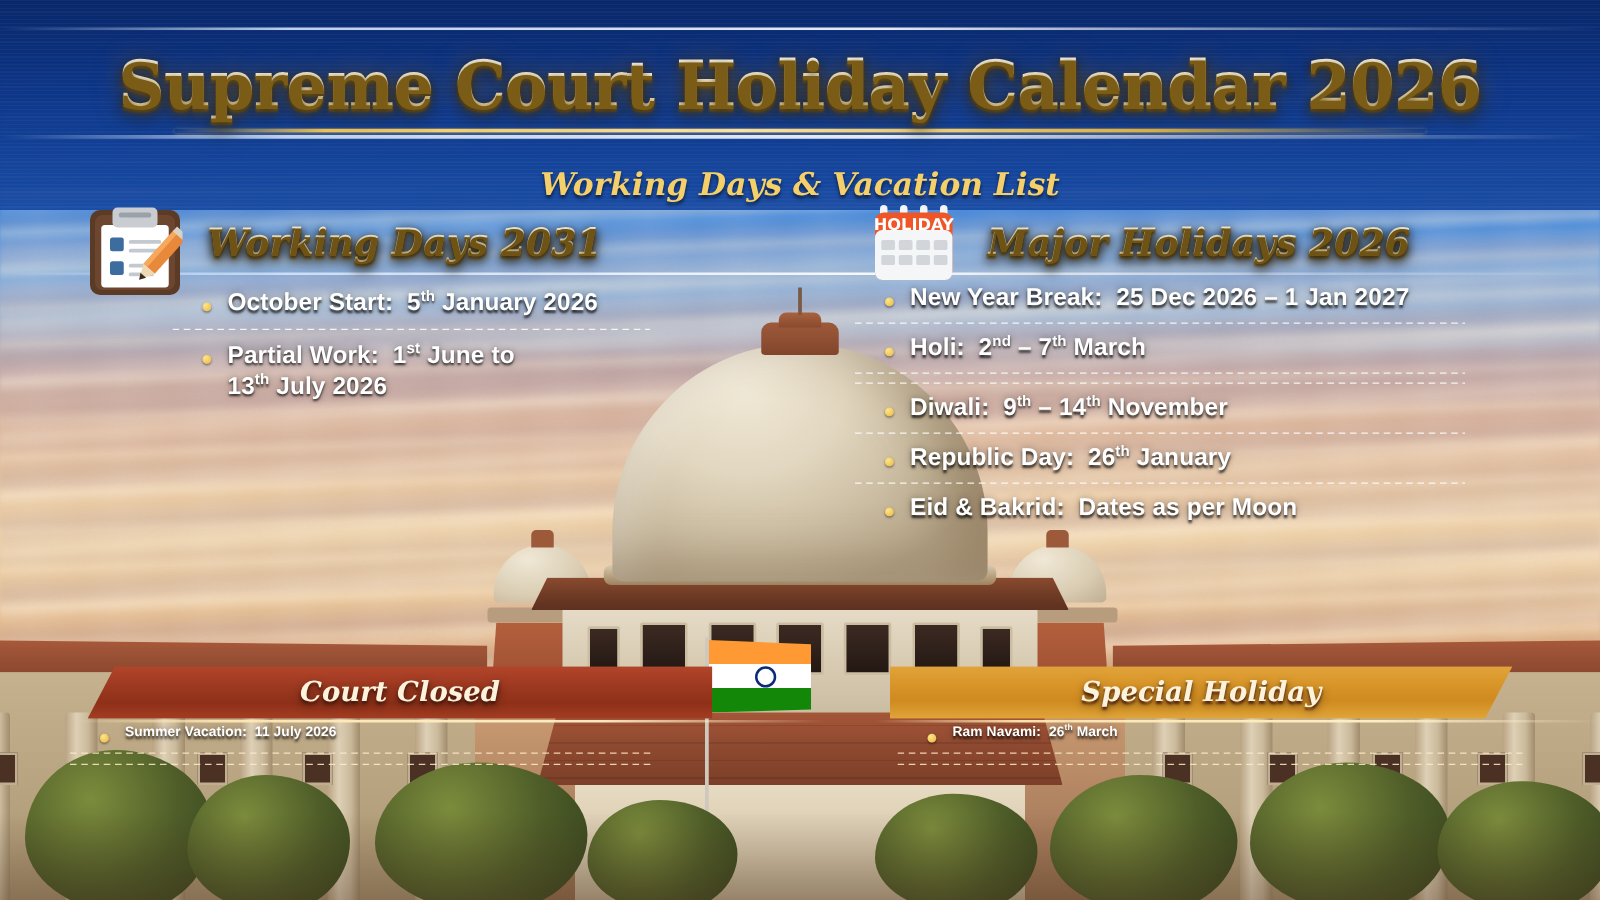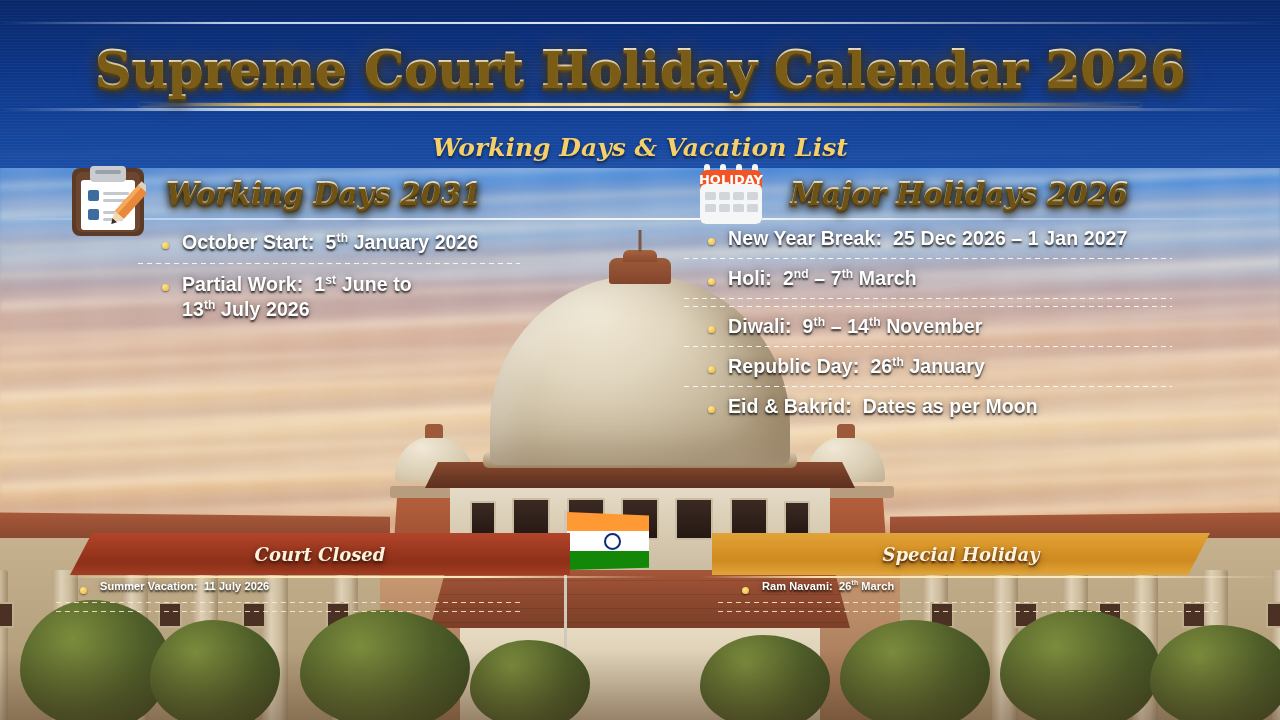--- a/index.html
+++ b/index.html
@@ -253,21 +253,21 @@
   #holidays-panel{ left:698px; top:168px; width:560px; }
   #working-panel ul.items li, #holidays-panel ul.items li { font-size:19.5px; line-height:1.28; }
   #working-panel ul.items { margin-left:90px; }
   #holidays-panel ul.items { margin-left:8px; }
 
   sup { font-size:.62em; vertical-align:super; line-height:0; }
 
   
   .ribbon {
     position:absolute; height:42px; display:flex; align-items:center; justify-content:center;
-    font-family:"DejaVu Serif", serif; font-style:italic; font-weight:bold; font-size:18px;
+    font-family:"DejaVu Serif", serif; font-style:italic; font-weight:bold; font-size:22px;
     color:#fdf3dc; text-shadow:0 2px 2px rgba(70,25,10,.85), 0 3px 7px rgba(0,0,0,.5);
   }
   #ribbon-closed {
     left:70px; width:500px; top:533px;
     background:linear-gradient(to bottom,#b2452a 0%,#9c3820 40%,#8e3019 70%,#a33d22 100%);
     clip-path:polygon(22px 0, 100% 0, 100% 100%, 0 100%);
     box-shadow:0 3px 8px rgba(0,0,0,.45);
   }
   #ribbon-special {
     left:712px; width:498px; top:533px;

